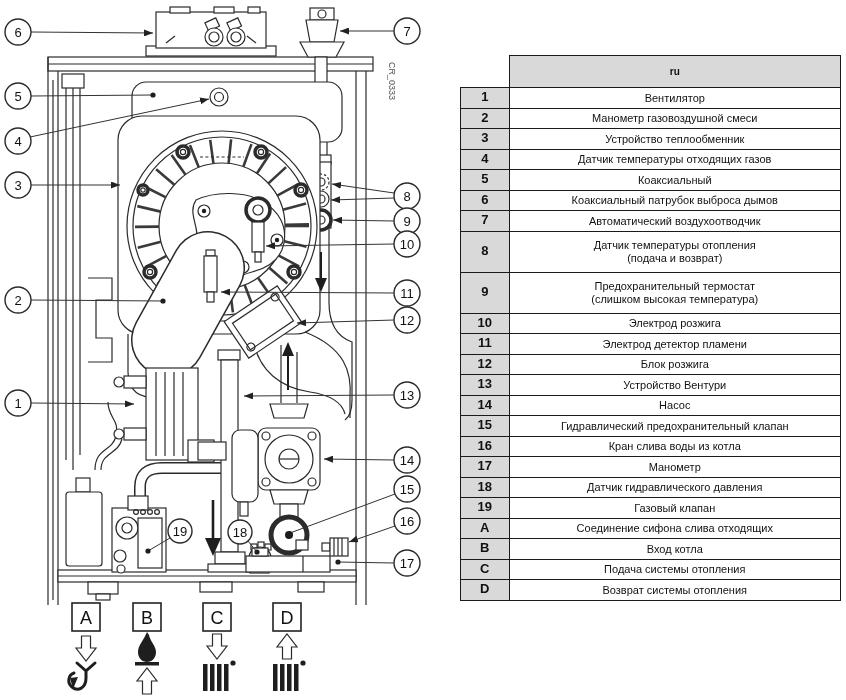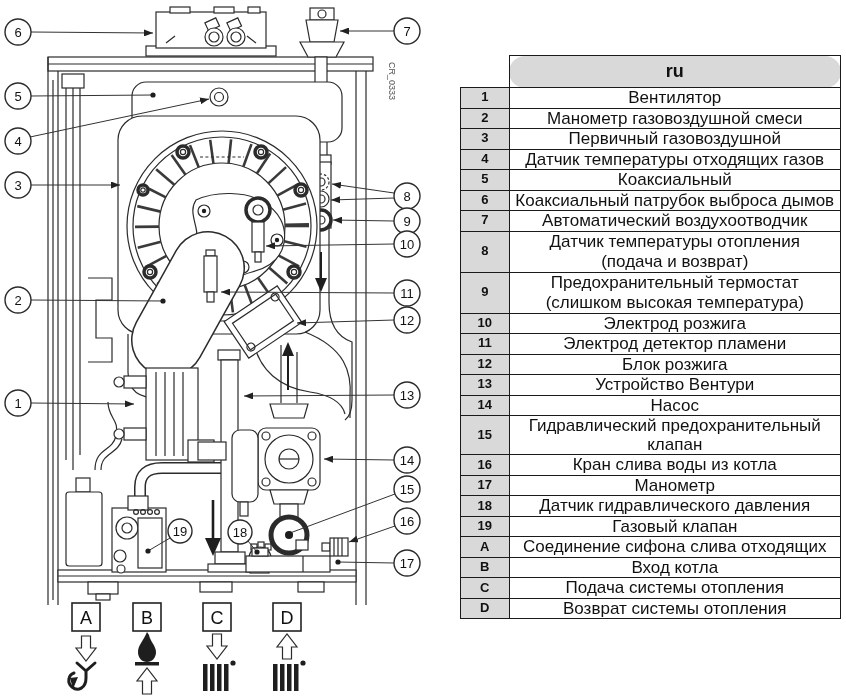--- a/index.html
+++ b/index.html
@@ -2,23 +2,23 @@
 <html><head>
 <meta charset="utf-8">
 <style>
   html,body{margin:0;padding:0;background:#fff;}
   .stage{position:relative;width:846px;height:700px;background:#ffffff;overflow:hidden;
          font-family:"Liberation Sans","DejaVu Sans",sans-serif;}
   svg{position:absolute;left:0;top:0;}
   
   table.legend{position:absolute;left:460px;top:55px;width:381px;border-collapse:collapse;table-layout:fixed;}
   table.legend td{border:1px solid #1a1a1a;text-align:center;vertical-align:middle;
-                  padding:0 3px;font-size:17px;color:#111;line-height:1.12;}
+                  padding:0 3px;font-size:11px;color:#111;line-height:1.12;}
   table.legend td.blank{border:none;background:transparent;width:42px;}
-  table.legend td.hdr{background:#d9d9d9;font-weight:bold;font-size:18px;height:31px;border-radius:16px;}
+  table.legend td.hdr{background:#d9d9d9;font-weight:bold;font-size:10px;height:31px;}
   table.legend td.num{width:42px;background:#d9d9d9;font-weight:bold;font-size:13px;}
   table.legend tr.single td{height:19.5px;}
   table.legend tr.tall td{height:40px;}
   table.legend td.desc{white-space:pre-line;}
   
   .ln{stroke:#2b2b2b;stroke-width:1.2;fill:none;}
   .lnw{stroke:#2b2b2b;stroke-width:1.2;fill:#ffffff;}
   .thk{stroke:#2b2b2b;stroke-width:3.5;fill:#ffffff;}
   .dk{fill:#1e1e1e;stroke:none;}
   .leader{stroke:#333;stroke-width:1;fill:none;}
@@ -474,21 +474,21 @@
         <tr class="single">
       <td class="num">1</td>
       <td class="desc">Вентилятор</td>
     </tr>
         <tr class="single">
       <td class="num">2</td>
       <td class="desc">Манометр газовоздушной смеси</td>
     </tr>
         <tr class="single">
       <td class="num">3</td>
-      <td class="desc">Первичный газовоздушной</td>
+      <td class="desc">Устройство теплообменник</td>
     </tr>
         <tr class="single">
       <td class="num">4</td>
       <td class="desc">Датчик температуры отходящих газов</td>
     </tr>
         <tr class="single">
       <td class="num">5</td>
       <td class="desc">Коаксиальный</td>
     </tr>
         <tr class="single">

